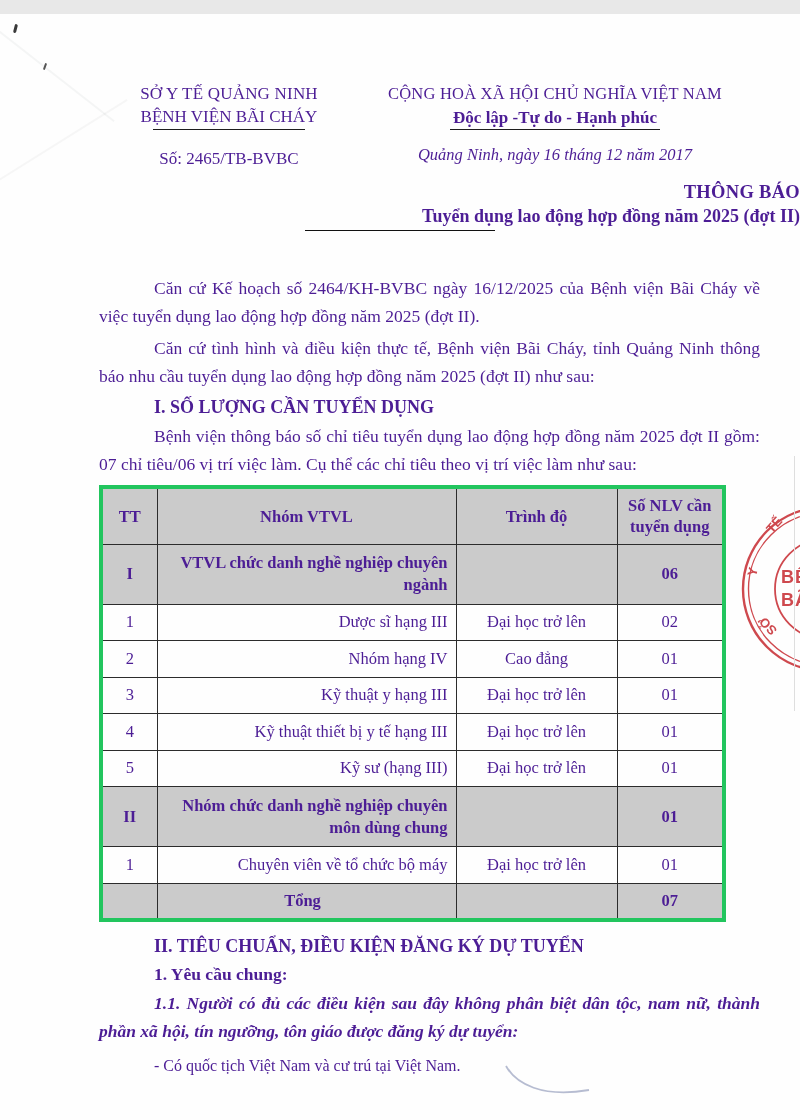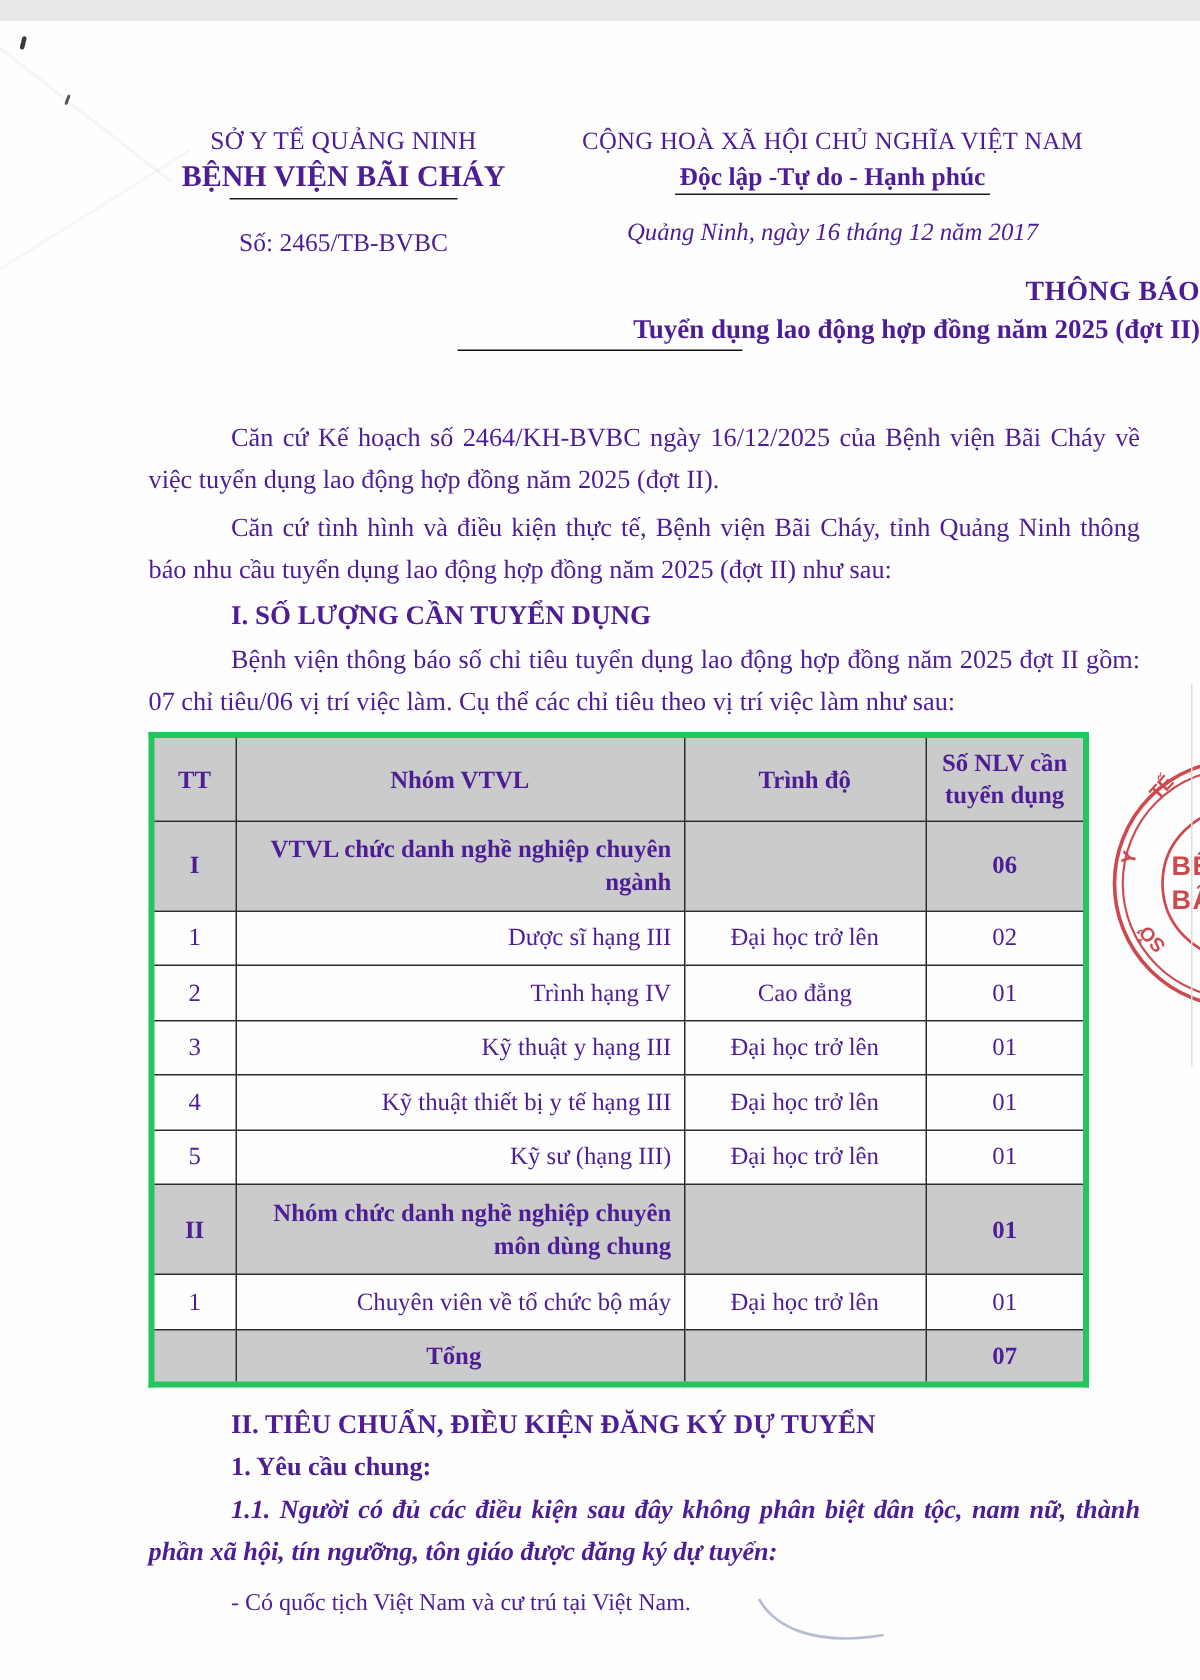--- a/index.html
+++ b/index.html
@@ -12,21 +12,21 @@
     overflow: hidden;
     color: #4c1d95;
     font-family: "Liberation Serif", "DejaVu Serif", serif;
   }
 
   
   .doc-header { display: flex; padding: 70px 50px 0 98px; }
   .h-left  { width: 262px; text-align: center; }
   .h-right { flex: 1; text-align: center; }
   .org-parent { font-size: 17px; letter-spacing: .2px; }
-  .org-name   { font-size: 20px; font-weight: bold; margin-top: 3px; }
+  .org-name   { font-size: 17px; font-weight: normal; margin-top: 3px; }
   .org-rule   { width: 152px; border-bottom: 1.6px solid #1d1d1d; margin: 2px auto 0; }
   .doc-number { font-size: 17px; margin-top: 19px; }
   .national   { font-size: 16.5px; font-weight: normal; letter-spacing: .2px; }
   .motto      { display: inline-block; font-size: 17px; font-weight: bold; margin-top: 4px;
                 padding: 0 3px 1px; border-bottom: 1.6px solid #1d1d1d; }
   .dateline   { font-size: 16.5px; font-style: italic; margin-top: 15px; }
 
   
   .title-block { text-align: right; margin-top: 13px; }
   .title-main  { font-size: 18.5px; font-weight: bold; letter-spacing: .3px; }
@@ -129,21 +129,21 @@
             <td class="col-count">06</td>
           </tr>
           <tr class="row-item">
             <td class="col-tt">1</td>
             <td class="col-name">Dược sĩ hạng III</td>
             <td class="col-level">Đại học trở lên</td>
             <td class="col-count">02</td>
           </tr>
           <tr class="row-item">
             <td class="col-tt">2</td>
-            <td class="col-name">Trình hạng IV</td>
+            <td class="col-name">Nhóm hạng IV</td>
             <td class="col-level">Cao đẳng</td>
             <td class="col-count">01</td>
           </tr>
           <tr class="row-item">
             <td class="col-tt">3</td>
             <td class="col-name">Kỹ thuật y hạng III</td>
             <td class="col-level">Đại học trở lên</td>
             <td class="col-count">01</td>
           </tr>
           <tr class="row-item">

